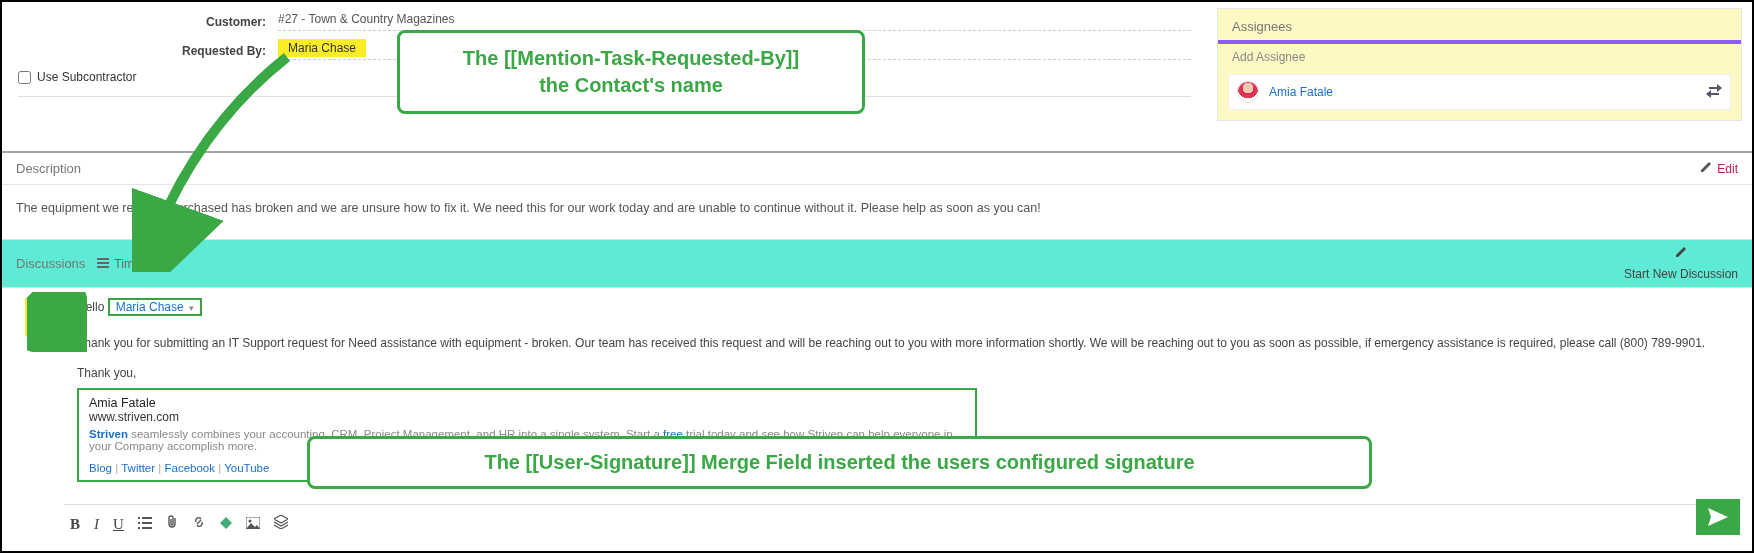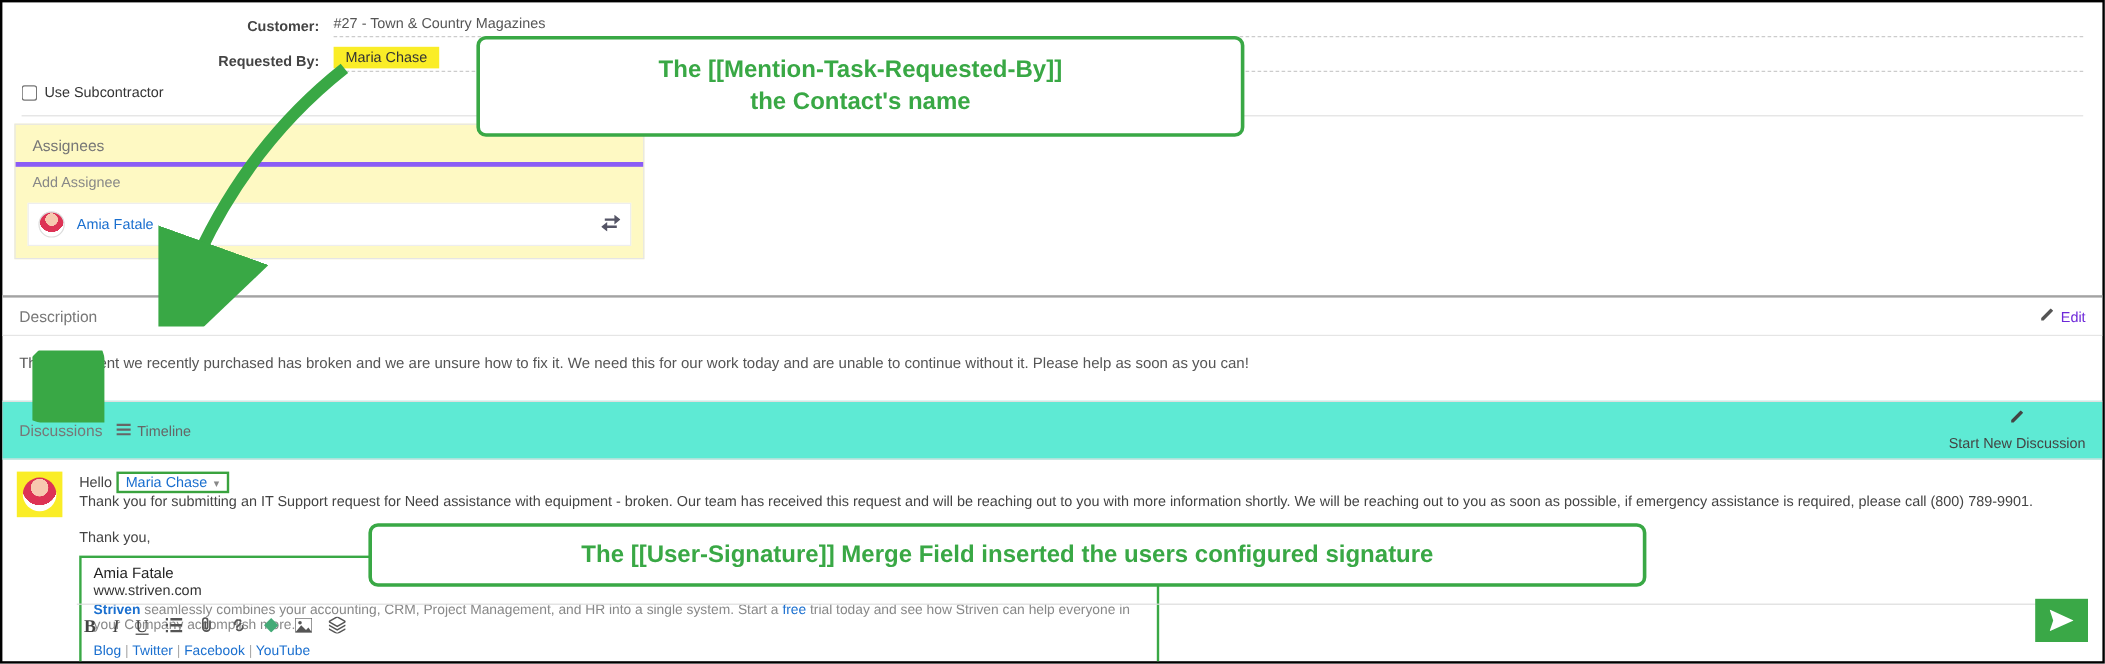--- a/index.html
+++ b/index.html
@@ -7,21 +7,21 @@
     font-family: Arial, Helvetica, sans-serif;
     font-size: 12px;
     color: #333;
     background: #fff;
     width: 1754px;
     height: 553px;
     border: 2px solid #000;
     position: relative;
     overflow: hidden;
   }
-  .top-area { display: flex; flex-direction: column; }
+  .top-area { display: flex; }
   .left-col { flex: 1; padding: 10px 16px 0 16px; }
   .right-col { width: 545px; padding: 0 10px 0 10px; }
   .field-row { display: flex; align-items: center; margin-bottom: 10px; }
   .field-label { width: 260px; text-align: right; font-weight: bold; padding-right: 12px; color:#444; }
   .field-value { flex: 1; color: #555; }
   .dash-under { border-bottom: 1px dashed #ccc; padding-bottom: 4px; }
   .highlight-yellow { background: #faed27; padding: 2px 10px; color:#333; }
 
   .sub-row { display:flex; align-items:center; margin-top:8px; padding-bottom:12px; border-bottom: 1px solid #e0e0e0; }
   .sub-row input[type=checkbox]{ margin-right:6px; }
@@ -33,30 +33,30 @@
   }
   .sidebar-title { font-size: 13px; color:#777; padding: 10px 14px 6px 14px; }
   .sidebar-sub { font-size: 12px; color:#888; padding: 6px 14px 4px 14px; border-top:4px solid #8b5cf6; }
   .assignee-row { display:flex; align-items:center; background:#fff; margin: 6px 10px 0 10px; padding: 6px 8px; border:1px solid #eee;}
   .avatar-small { width:22px; height:22px; border-radius:50%; background: radial-gradient(circle at 50% 30%, #f7c9b0 30%, #d35 31% 60%, #fff 61%); margin-right:10px; border:1px solid #ddd;}
   .assignee-name { color:#1a6fcf; flex:1;}
   .assignee-action { color:#555; }
 
   .section-header { display:flex; align-items:center; padding:8px 14px; border-bottom:1px solid #e5e5e5; border-top:2px solid #a3a3a3; margin-top:30px; background:#fff;}
   .section-header .title{ color:#777; font-size:13px; flex:1;}
-  .edit-link { color:#6d28d9; display:flex; align-items:flex-end; gap:5px; cursor:pointer;}
+  .edit-link { color:#be185d; display:flex; align-items:flex-end; gap:5px; cursor:pointer;}
   .desc-body { padding: 16px 14px 24px 14px; color:#555; font-size:12.5px; }
 
   .disc-header { display:flex; align-items:center; padding: 6px 14px; color:#777; background:#5eead4; border-top:1px solid #e0e0e0; border-bottom:1px solid #e0e0e0;}
   .disc-header .title{ font-size:13px; margin-right:12px;}
   .timeline-pill{ display:flex; align-items:center; gap:5px; color:#666; }
   .disc-header .spacer{ flex:1;}
   .new-disc { color:#444; display:flex; align-items:center; gap:6px; cursor:pointer;flex-direction:column;}
 
-  .editor-wrap { display:flex; padding: 10px 14px 0 12px;}
+  .editor-wrap { display:flex; padding: 10px 14px 0 23px;}
   .avatar-big { width:38px; height:38px; background: #faed27; display:flex; align-items:center; justify-content:center; margin-right:14px; flex-shrink:0;}
   .avatar-big-inner{ width:28px; height:28px; border-radius:50%; background: radial-gradient(circle at 50% 30%, #f7c9b0 30%, #d35 31% 60%, #fff 61%);}
   .editor-body { flex:1; font-size:12px; color:#444;}
   .mention-chip { border:2px solid #3aa33f; padding: 0 6px; display:inline-block; }
   .mention-chip .name{ color:#1a6fcf;}
   .mention-chip .dd{ color:#888; font-size:9px; margin-left:2px;}
   .sig-box { border: 2px solid #39a845; padding: 6px 10px; margin-top: 8px; max-width: 900px;}
   .sig-box .sig-name{ color:#222; font-size:12.5px;}
   .sig-box .sig-site{ color:#333;}
   .sig-box .sig-line{ color:#888; margin-top:4px; font-size:11.5px;}
@@ -71,21 +71,21 @@
     border-radius: 8px;
     background:#fff;
     color:#39a845;
     font-weight:bold;
     text-align:center;
     padding: 12px 24px;
     font-size: 20px;
     line-height:1.35;
     z-index:50;
   }
-  #callout-1 { left: 395px; top: 28px; width: 640px; }
+  #callout-1 { left: 395px; top: 28px; width: 468px; }
   #callout-2 { left: 305px; top: 434px; width: 1065px; padding:10px 24px; }
 
   .toolbar {
     position:absolute; left:62px; right:50px; bottom:18px;
     border-top:1px solid #ddd;
     display:flex; align-items:center;
     padding: 10px 6px 0 6px;
     gap: 14px;
     color:#555;
   }
@@ -180,21 +180,21 @@
     <div class="avatar-big-inner"></div>
   </div>
   <div class="editor-body">
     <div>
       <span>Hello </span>
       <span class="mention-chip">
         <span class="name">Maria Chase</span>
         <span class="dd">▾</span>
       </span>
     </div>
-    <div style="margin-top:0;">Thank you for submitting an IT Support request for Need assistance with equipment - broken. Our team has received this request and will be reaching out to you with more information shortly. We will be reaching out to you as soon as possible, if emergency assistance is required, please call (800) 789-9901.</div>
+    <div style="margin-top:20px;">Thank you for submitting an IT Support request for Need assistance with equipment - broken. Our team has received this request and will be reaching out to you with more information shortly. We will be reaching out to you as soon as possible, if emergency assistance is required, please call (800) 789-9901.</div>
     <div style="margin-top:16px;">Thank you,</div>
 
     <div class="sig-box">
       <div class="sig-name">Amia Fatale</div>
       <div class="sig-site">www.striven.com</div>
       <div class="sig-line">
         <a href="#"><b>Striven</b></a><span> seamlessly combines your accounting, CRM, Project Management, and HR into a single system. Start a </span><a href="#">free</a><span> trial today and see how Striven can help everyone in your Company accomplish more.</span>
       </div>
       <div class="sig-links">
         <a href="#">Blog</a>

